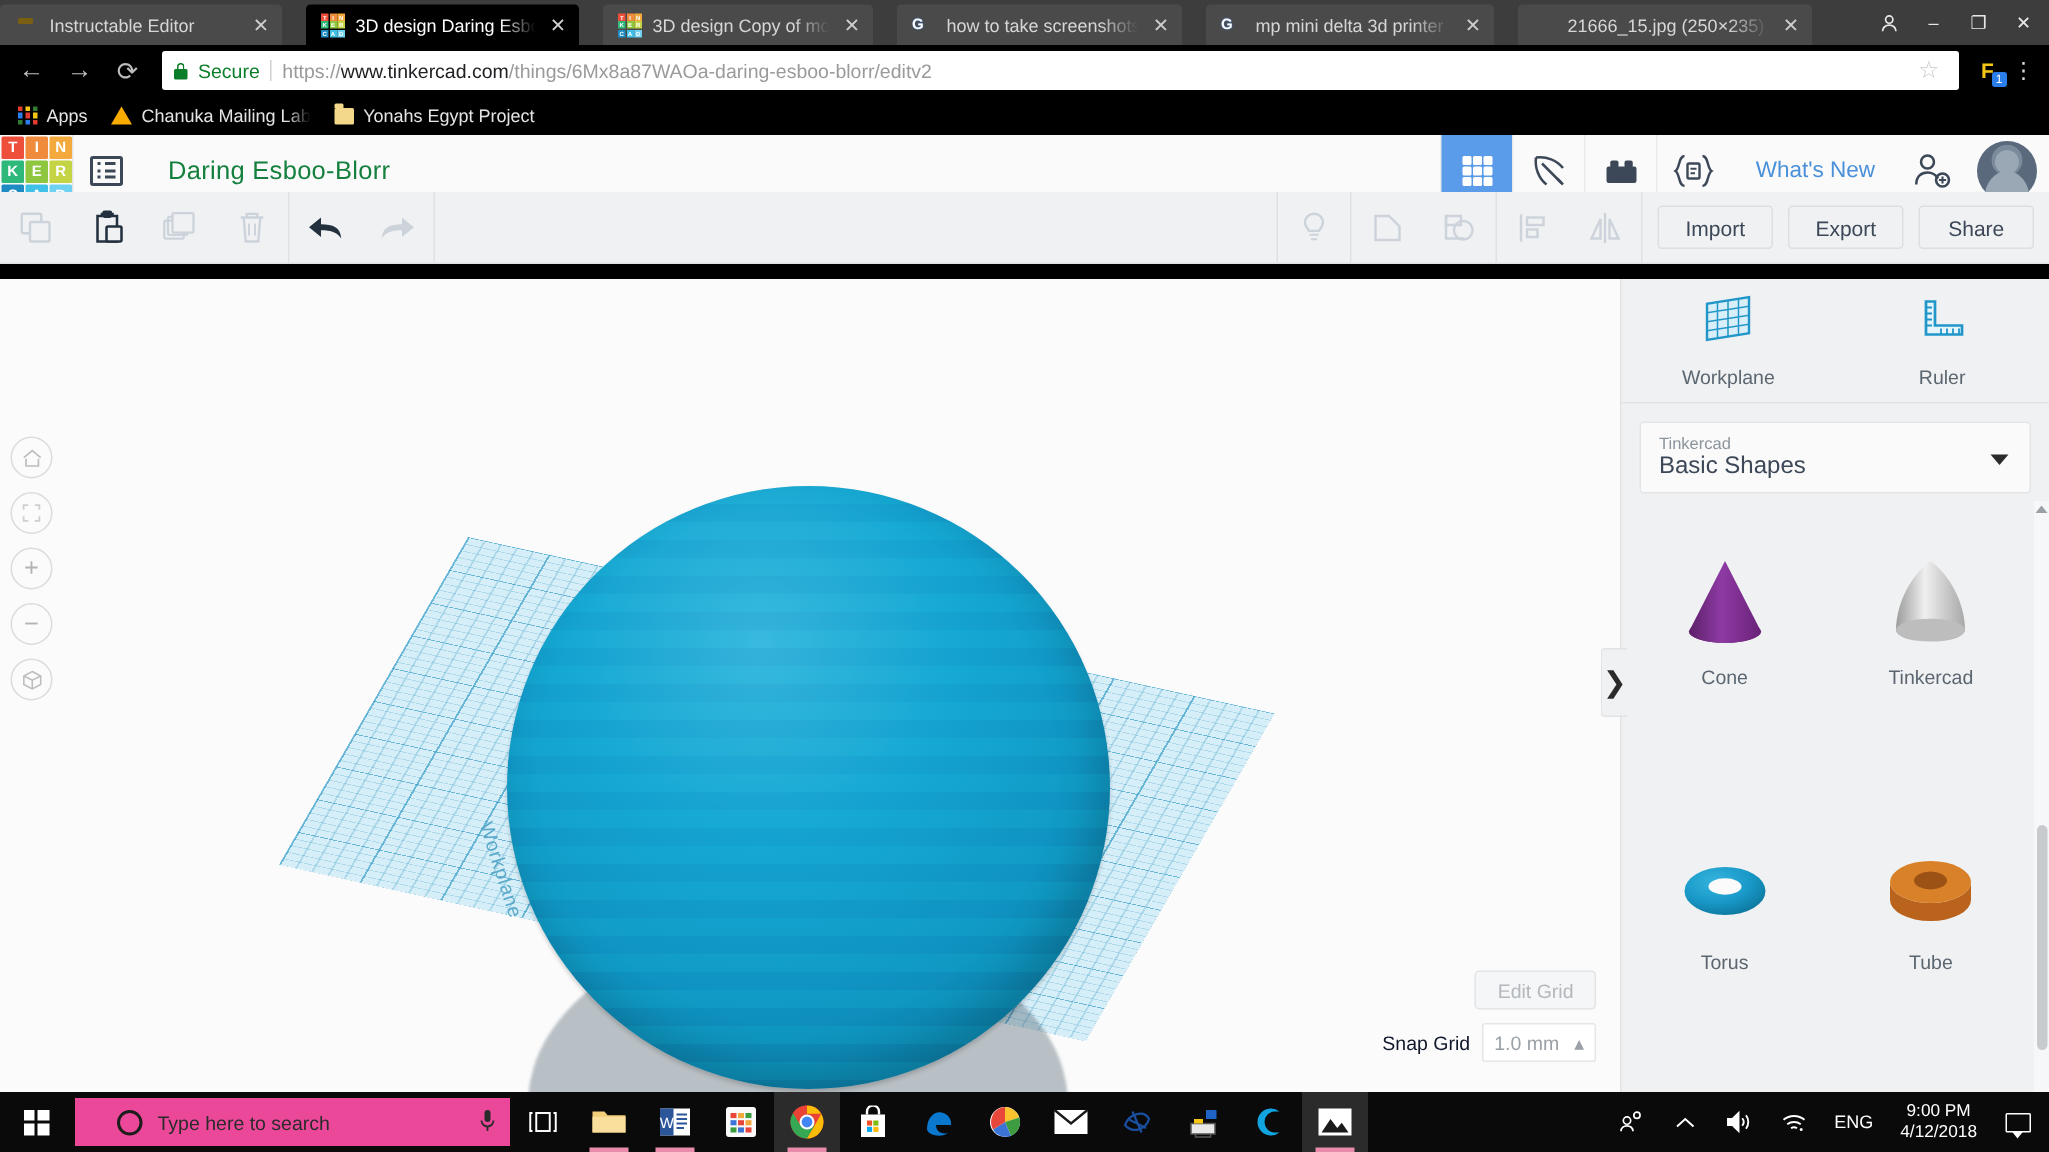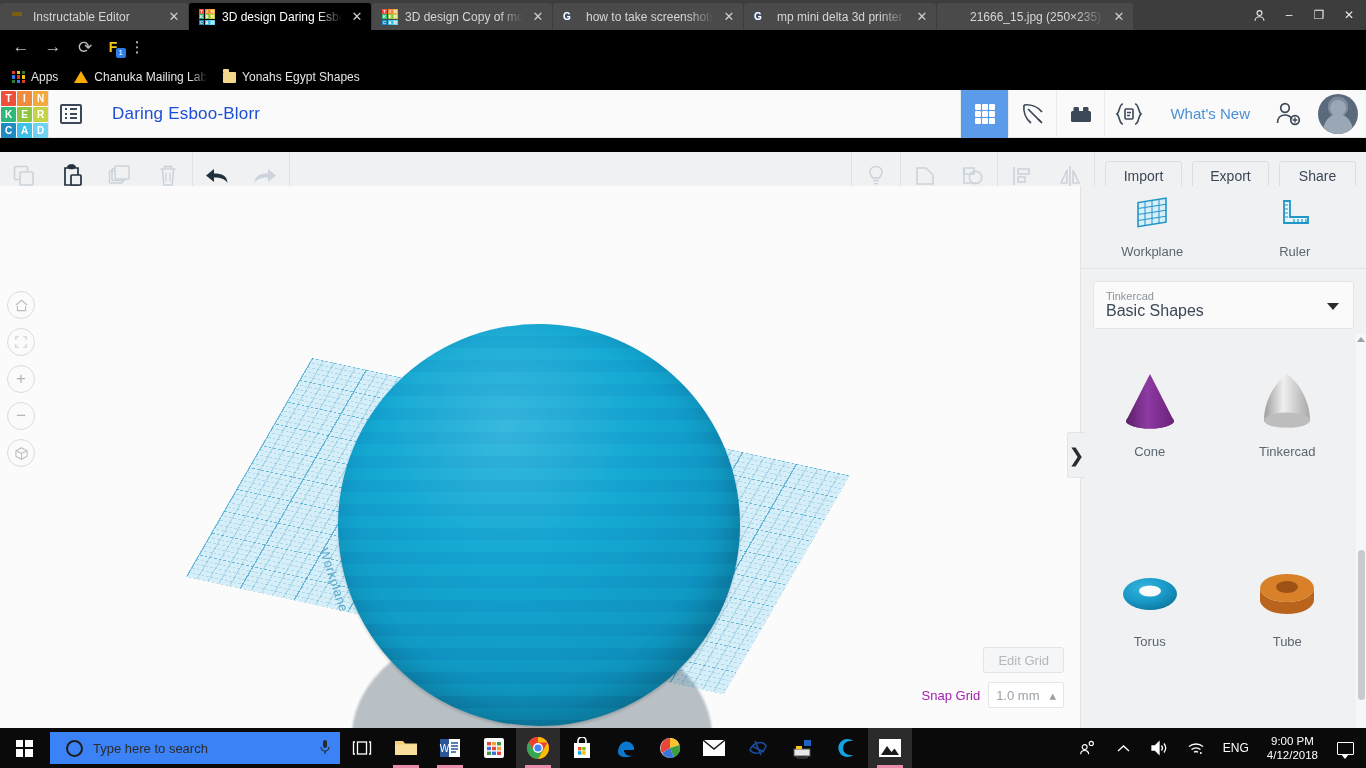--- a/index.html
+++ b/index.html
@@ -14,21 +14,21 @@
   .tabstrip {
     position: absolute; top: 0; left: 0; width: 1366px; height: 30px;
     background: #3d3d3d;
     display: flex; align-items: flex-end;
   }
   .tab {
     position: relative; height: 27px; display: flex; align-items: center;
     padding: 0 6px 0 10px; gap: 7px;
     background: #4a4a4a; color: #d6d6d6; font-size: 12px;
     border-top-left-radius: 3px; border-top-right-radius: 3px;
-    margin-right: 1px; overflow: hidden;
+    margin-right: 16px; overflow: hidden;
     transform: skewX(0deg);
   }
   .tab.active { background: #000; color: #fff; }
   .tab .favicon { width: 16px; height: 16px; flex: 0 0 16px; position: relative; }
   .tab .tablabel {
     white-space: nowrap; overflow: hidden; flex: 1 1 auto;
     -webkit-mask-image: linear-gradient(to right, #000 80%, transparent 100%);
             mask-image: linear-gradient(to right, #000 80%, transparent 100%);
   }
   .tab .tabclose {
@@ -147,42 +147,42 @@
   .hdr-menu-btn {
     width: 44px; height: 48px; display:flex; align-items:center; justify-content:center;
     border-left: 1px solid #e3e5e8;
   }
   .menu-icon {
     width: 22px; height: 20px; border: 2px solid #3c4858; border-radius: 2px;
     display:flex; flex-direction: column; justify-content: center; gap: 2.5px; padding: 0 3px;
   }
   .menu-icon span { display:block; height: 2px; background:#3c4858; position: relative; margin-left: 5px;}
   .menu-icon span::before { content:""; position:absolute; left:-5px; top:0; width:2.5px; height:2px; background:#3c4858; }
-  .doc-title { font-size: 17px; color: #1d4ed8; padding-left: 20px; letter-spacing: .2px; }
+  .doc-title { font-size: 17px; color: #15803d; padding-left: 20px; letter-spacing: .2px; }
 
   .hdr-right { margin-left: auto; display: flex; align-items: center; height: 48px; }
   .hdr-ico {
     width: 48px; height: 48px; display:flex; align-items:center; justify-content:center;
     border-left: 1px solid #e8eaec; color: #3c4858;
   }
   .hdr-ico.active { background: #5a9bea; color: #fff; }
   .whatsnew { color: #4a90d9; font-size: 15px; padding: 0 14px 0 18px; white-space: nowrap; }
   .avatar {
     width: 40px; height: 40px; border-radius: 50%; margin: 0 8px 0 6px;
     background: radial-gradient(circle at 50% 32%, #7c8b9c 0 30%, #5a6a7c 31% 100%);
     position: relative; overflow: hidden; flex: 0 0 40px;
   }
   .avatar::before { content:""; position:absolute; left:50%; top:16%; width:16px;height:16px;
                     transform:translateX(-50%); background:#9aa7b5; border-radius:50%; }
   .avatar::after { content:""; position:absolute; left:50%; top:52%; width:30px;height:30px;
                    transform:translateX(-50%); background:#9aa7b5; border-radius:50% 50% 0 0 / 60% 60% 0 0; }
 
   
   .tc-toolbar {
-    position: absolute; top: 152px; left: 0; width: 1366px; height: 48px;
+    position: absolute; top: 128px; left: 0; width: 1366px; height: 48px;
     background: #f0f1f2; border-bottom: 1px solid #e0e2e4;
     display: flex; align-items: center;
   }
   .tb-ico { width: 48px; height: 47px; display:flex; align-items:center; justify-content:center; }
   .tb-div { width: 1px; height: 47px; background: #dfe1e3; }
   .tb-btn {
     height: 29px; min-width: 77px; padding: 0 14px; margin-left: 10px;
     border: 1px solid #dcdfe2; border-radius: 3px; background: #f0f1f2;
     color: #3c4858; font-size: 14px; display:flex;align-items:center;justify-content:center;
   }
@@ -234,21 +234,21 @@
     mix-blend-mode: overlay;
   }
 
   .grid-controls { position: absolute; right: 16px; bottom: 20px; text-align: right; }
   .edit-grid {
     display:inline-flex; align-items:center; justify-content:center;
     height: 26px; padding: 0 14px; border: 1px solid #e2e4e6; border-radius: 3px;
     background: #f5f6f7; color: #b3b8bd; font-size: 13px;
   }
   .snap-row { display:flex; align-items:center; justify-content:flex-end; gap: 8px; margin-top: 9px; }
-  .snap-label { color: #a21caf; font-size: 13px; }
+  .snap-label { color: #0f172a; font-size: 13px; }
   .snap-sel {
     display:flex; align-items:center; gap: 10px; height: 24px; padding: 12px 7px;
     border: 1px solid #e4e6e8; border-radius: 2px; background:#fff;
     color: #9aa0a6; font-size: 13px;
   }
 
   
   .panel {
     position: absolute; top: 186px; left: 1080px; width: 286px; height: 542px;
     background: #f0f1f2; border-left: 1px solid #e1e3e5;
@@ -293,22 +293,22 @@
   .taskbar {
     position: absolute; left: 0; top: 728px; width: 1366px; height: 40px;
     background: #0a0a0a; display: flex; align-items: center;
   }
   .start {
     width: 48px; height: 40px; display:flex;align-items:center;justify-content:center;
   }
   .win-logo { width:17px;height:17px;display:grid;grid-template-columns:1fr 1fr;grid-template-rows:1fr 1fr;gap:2px;}
   .win-logo i{background:#fff;display:block;}
   .searchbox {
-    width: 290px; height: 32px; background: #3b82f6; display:flex; align-items:center;
-    gap: 10px; padding: 0 8px 0 16px; margin-left: 2px;
+    width: 290px; height: 32px; background: #ec4899; display:flex; align-items:center;
+    gap: 10px; padding: 0 8px 0 28px; margin-left: 2px;
   }
   .search-circle { width:17px;height:17px;border:2px solid #1d1d1d;border-radius:50%; flex:0 0 17px;}
   .search-ph { font-size: 13px; color: #2b2b2b; flex: 1 1 auto; }
   .mic { width: 14px; color: #2b2b2b; text-align:center; font-size: 14px; }
   .tb-task { width: 44px; height: 40px; display:flex;align-items:center;justify-content:center; position:relative;}
   .tb-task.open::after { content:""; position:absolute;left:9px;right:9px;bottom:0;height:3px;background:#e98bab; }
   .tb-task.focus { background:#2b2b2b; }
   .tb-task.focus::after { content:""; position:absolute;left:9px;right:9px;bottom:0;height:3px;background:#e98bab; }
   .tray { margin-left:auto; display:flex; align-items:center; height:40px; gap:2px; padding-right: 4px; color:#fff; }
   .tray-ico { width: 34px; height:40px; display:flex;align-items:center;justify-content:center; font-size:14px; }
@@ -397,20 +397,30 @@
       <div class="win-btn">❐</div>
       <div class="win-btn">✕</div>
     </div>
   </div>
 
   <div class="chrome-toolbar">
     <div class="navbtn">←</div>
     <div class="navbtn">→</div>
     <div class="navbtn">⟳</div>
 
+    <div class="omnibox">
+      <span class="lock">
+          <span class="shackle"></span>
+          <span class="body"></span>
+        </span>
+      <span class="secure-label">Secure</span>
+      <span class="omni-sep"></span>
+      <span class="url"><span>https://</span><b>www.tinkercad.com</b><span>/things/6Mx8a87WAOa-daring-esboo-blorr/editv2</span></span>
+      <span class="star" style="margin-left:auto">☆</span>
+    </div>
 
     <div class="ext-badge">
       <span>F</span>
       <span class="cnt">1</span>
     </div>
     <div class="kebab">⋮</div>
   </div>
 
   <div class="bookmarks">
     <div class="bm">
@@ -426,21 +436,21 @@
           <i></i>
         </span>
       <span>Apps</span>
     </div>
     <div class="bm">
       <span class="bm-drive"></span>
       <span class="bm-label fade">Chanuka Mailing Lab</span>
     </div>
     <div class="bm">
       <span class="bm-folder"></span>
-      <span>Yonahs Egypt Shapes</span>
+      <span>Yonahs Egypt Project</span>
     </div>
   </div>
 
   <div class="tc-header">
     <div class="tc-logo">
       <i style="background:#ee4f3a">T</i>
       <i style="background:#f08b3b">I</i>
       <i style="background:#f4a93c">N</i>
       <i style="background:#2eb87a">K</i>
       <i style="background:#8ec63f">E</i>

